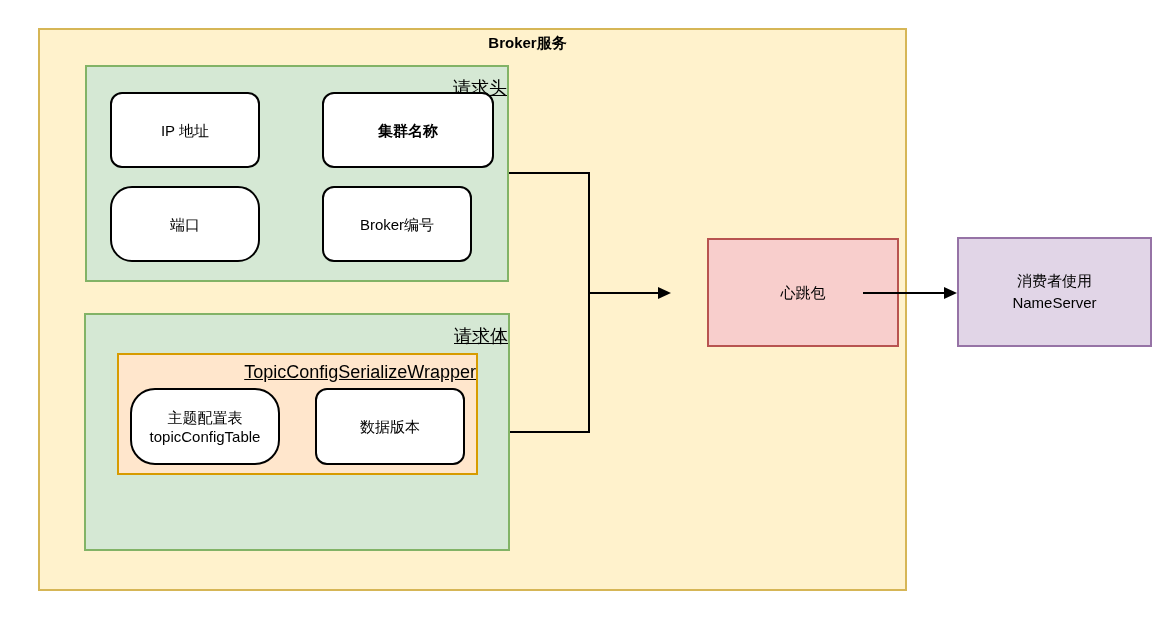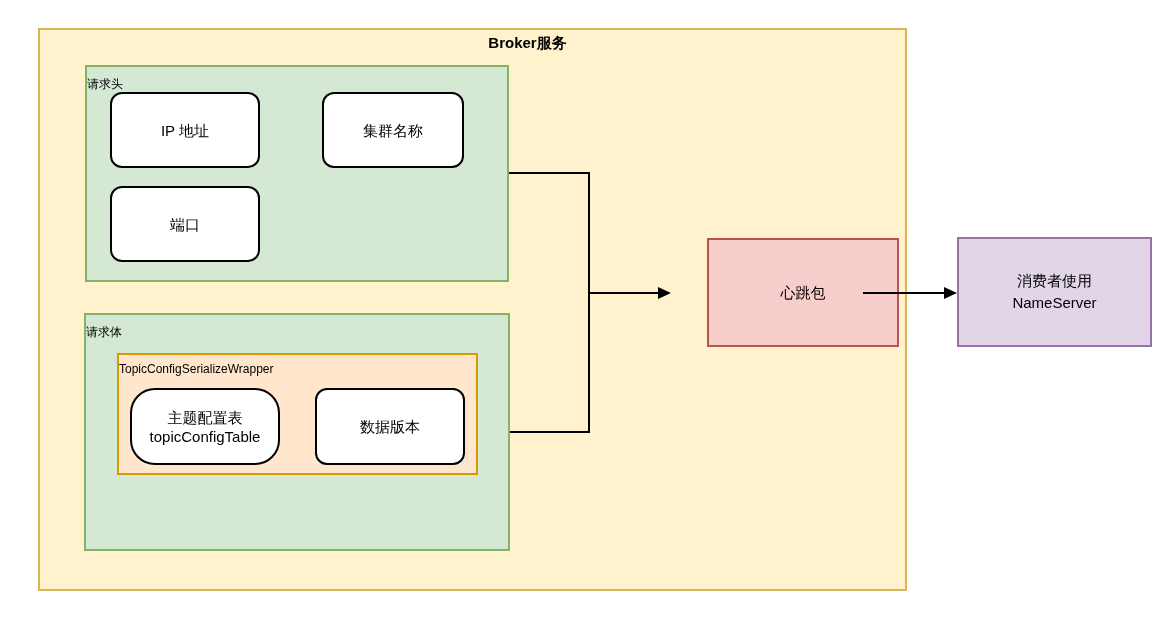--- a/index.html
+++ b/index.html
@@ -9,23 +9,24 @@
     height: 617px;
     background: #ffffff;
     font-family: "Liberation Sans", "DejaVu Sans", sans-serif;
     color: #000;
     overflow: hidden;
   }
   .abs { position: absolute; box-sizing: border-box; }
   .container-label {
     position: absolute;
     left: 0; right: 0;
-    text-align: left;
-    font-size: 12px;
+    text-align: right;
+    font-size: 18px;
     color: #000;
+    text-decoration: underline;
   }
   .node {
     position: absolute;
     box-sizing: border-box;
     display: flex;
     flex-direction: column;
     align-items: center;
     justify-content: center;
     text-align: center;
     font-size: 15px;
@@ -73,25 +74,28 @@
 
   <div class="abs outer-yellow" style="left:38px; top:28px; width:869px; height:563px;"></div>
   <div class="diagram-title">Broker服务</div>
 
   <div class="abs green-box" style="left:85px; top:65px; width:424px; height:217px;">
     <div class="container-label" style="top:9px;">请求头</div>
   </div>
   <div class="node white-rounded" style="left:110px; top:92px; width:150px; height:76px;">
     <span>IP 地址</span>
   </div>
-  <div class="node white-rounded" style="left:322px; top:92px; width:142px; height:76px;">
+  <div class="node white-rounded" style="left:322px; top:92px; width:172px; height:76px;font-weight:bold;">
     <span>集群名称</span>
   </div>
-  <div class="node white-rounded" style="left:110px; top:186px; width:150px; height:76px;">
+  <div class="node white-rounded" style="left:110px; top:186px; width:150px; height:76px;border-radius:22px;">
     <span>端口</span>
+  </div>
+  <div class="node white-rounded" style="left:322px; top:186px; width:150px; height:76px;">
+    <span>Broker编号</span>
   </div>
 
   <div class="abs green-box" style="left:84px; top:313px; width:426px; height:238px;">
     <div class="container-label" style="top:9px;">请求体</div>
   </div>
   <div class="abs orange-box" style="left:117px; top:353px; width:361px; height:122px;">
     <div class="container-label" style="top:7px;">TopicConfigSerializeWrapper</div>
   </div>
   <div class="node white-rounded" style="left:130px; top:388px; width:150px; height:77px;border-radius:25px;">
     <span>主题配置表</span>

